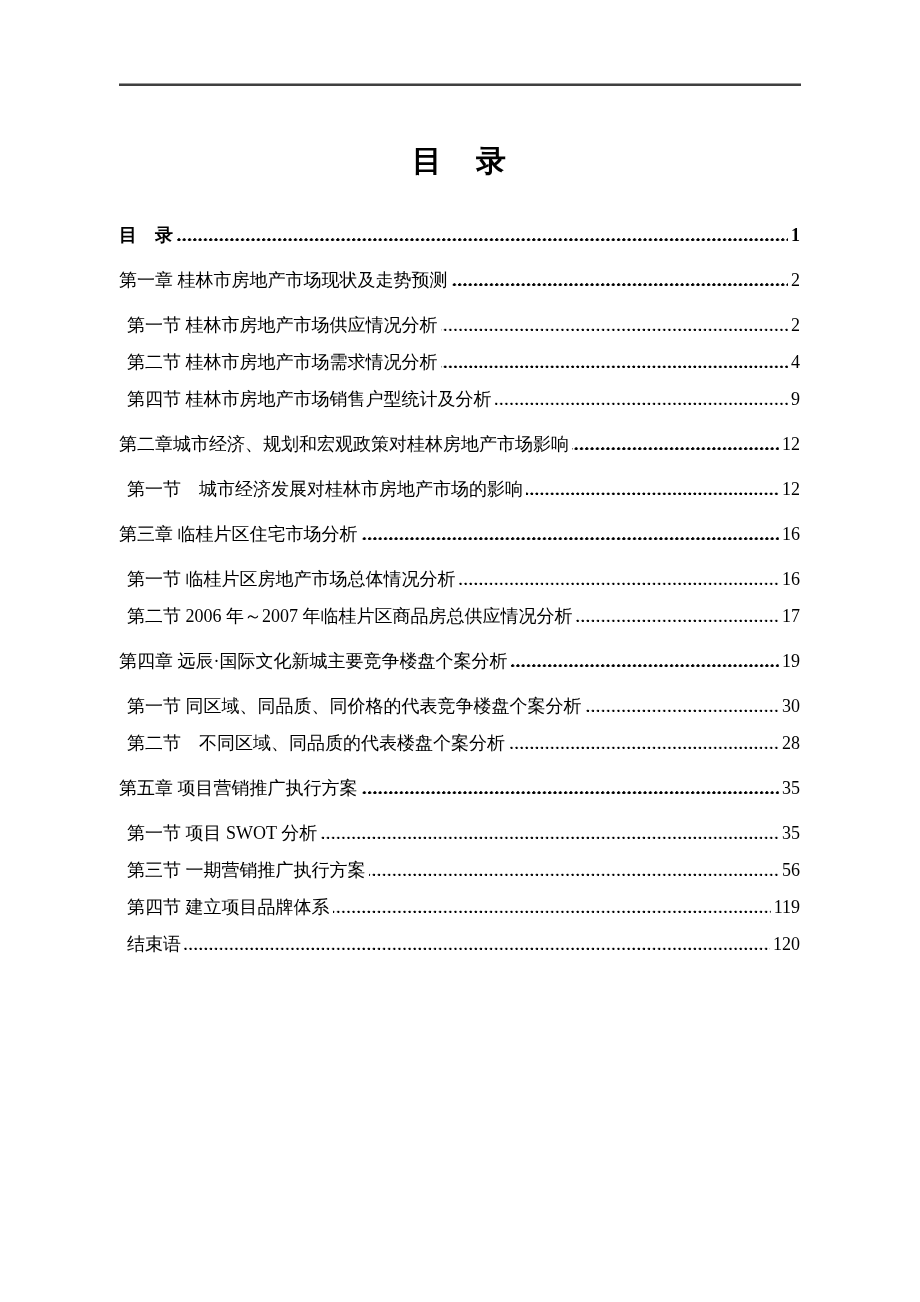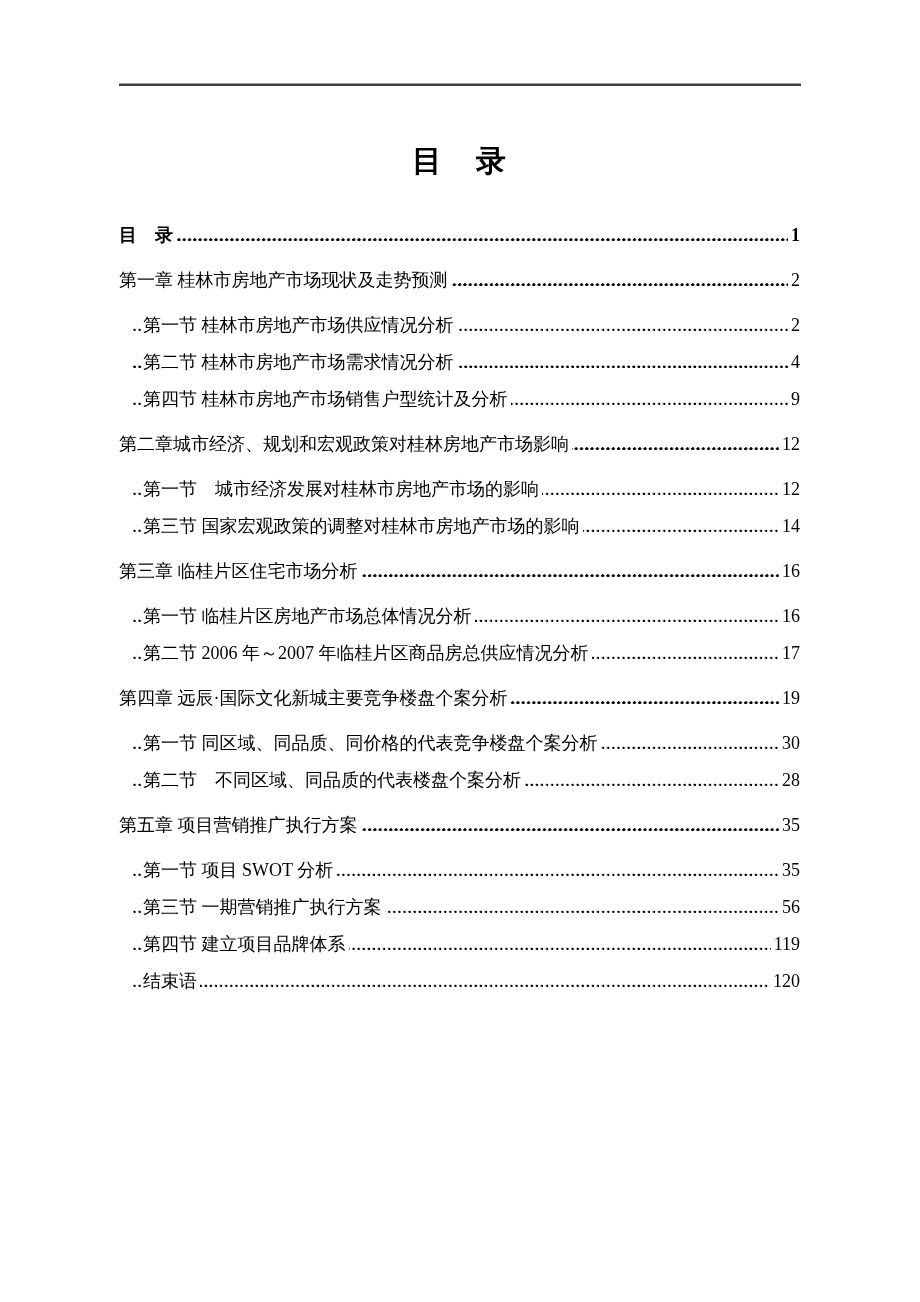--- a/index.html
+++ b/index.html
@@ -73,21 +73,21 @@
   .toc-row.section .dots-layer {
     left: 14px;
   }
   .toc-label {
     position: relative;
     z-index: 1;
     background: #fff;
     padding-right: 3px;
   }
   .toc-row.section .toc-label {
-    margin-left: 24px;
+    margin-left: 8px;
   }
   .toc-page {
     position: absolute;
     right: 0;
     top: 0;
     z-index: 1;
     background: #fff;
     padding-left: 3px;
     line-height: 37px;
   }
@@ -101,21 +101,21 @@
 
 <div class="toc" id="toc-list">
     <div class="toc-row root"><span class="dots-layer"></span><span class="toc-label">目　录</span><span class="toc-page">1</span></div>
     <div class="toc-row chapter"><span class="dots-layer"></span><span class="toc-label">第一章 桂林市房地产市场现状及走势预测</span><span class="toc-page">2</span></div>
     <div class="toc-row section"><span class="dots-layer"></span><span class="toc-label">第一节 桂林市房地产市场供应情况分析</span><span class="toc-page">2</span></div>
     <div class="toc-row section"><span class="dots-layer"></span><span class="toc-label">第二节 桂林市房地产市场需求情况分析</span><span class="toc-page">4</span></div>
     <div class="toc-row section"><span class="dots-layer"></span><span class="toc-page">8</span></div>
     <div class="toc-row section"><span class="dots-layer"></span><span class="toc-label">第四节 桂林市房地产市场销售户型统计及分析</span><span class="toc-page">9</span></div>
     <div class="toc-row chapter"><span class="dots-layer"></span><span class="toc-label">第二章城市经济、规划和宏观政策对桂林房地产市场影响</span><span class="toc-page">12</span></div>
     <div class="toc-row section"><span class="dots-layer"></span><span class="toc-label">第一节　城市经济发展对桂林市房地产市场的影响</span><span class="toc-page">12</span></div>
-    <div class="toc-row section"><span class="dots-layer"></span><span class="toc-label">第三节 国家宏观政策的调整对桂林市房地产市场的影响</span><span class="toc-page">14</span></div>
+    <div class="toc-row section"><span class="dots-layer"></span><span class="toc-page">14</span></div>
     <div class="toc-row chapter"><span class="dots-layer"></span><span class="toc-label">第三章 临桂片区住宅市场分析</span><span class="toc-page">16</span></div>
     <div class="toc-row section"><span class="dots-layer"></span><span class="toc-label">第一节 临桂片区房地产市场总体情况分析</span><span class="toc-page">16</span></div>
     <div class="toc-row section"><span class="dots-layer"></span><span class="toc-label">第二节 2006 年～2007 年临桂片区商品房总供应情况分析</span><span class="toc-page">17</span></div>
     <div class="toc-row chapter"><span class="dots-layer"></span><span class="toc-label">第四章 远辰·国际文化新城主要竞争楼盘个案分析</span><span class="toc-page">19</span></div>
     <div class="toc-row section"><span class="dots-layer"></span><span class="toc-label">第一节 同区域、同品质、同价格的代表竞争楼盘个案分析</span><span class="toc-page">30</span></div>
     <div class="toc-row section"><span class="dots-layer"></span><span class="toc-label">第二节　不同区域、同品质的代表楼盘个案分析</span><span class="toc-page">28</span></div>
     <div class="toc-row chapter"><span class="dots-layer"></span><span class="toc-label">第五章 项目营销推广执行方案</span><span class="toc-page">35</span></div>
     <div class="toc-row section"><span class="dots-layer"></span><span class="toc-label">第一节 项目 SWOT 分析</span><span class="toc-page">35</span></div>
     <div class="toc-row section"><span class="dots-layer"></span><span class="toc-label">第三节 一期营销推广执行方案</span><span class="toc-page">56</span></div>
     <div class="toc-row section"><span class="dots-layer"></span><span class="toc-label">第四节 建立项目品牌体系</span><span class="toc-page">119</span></div>

